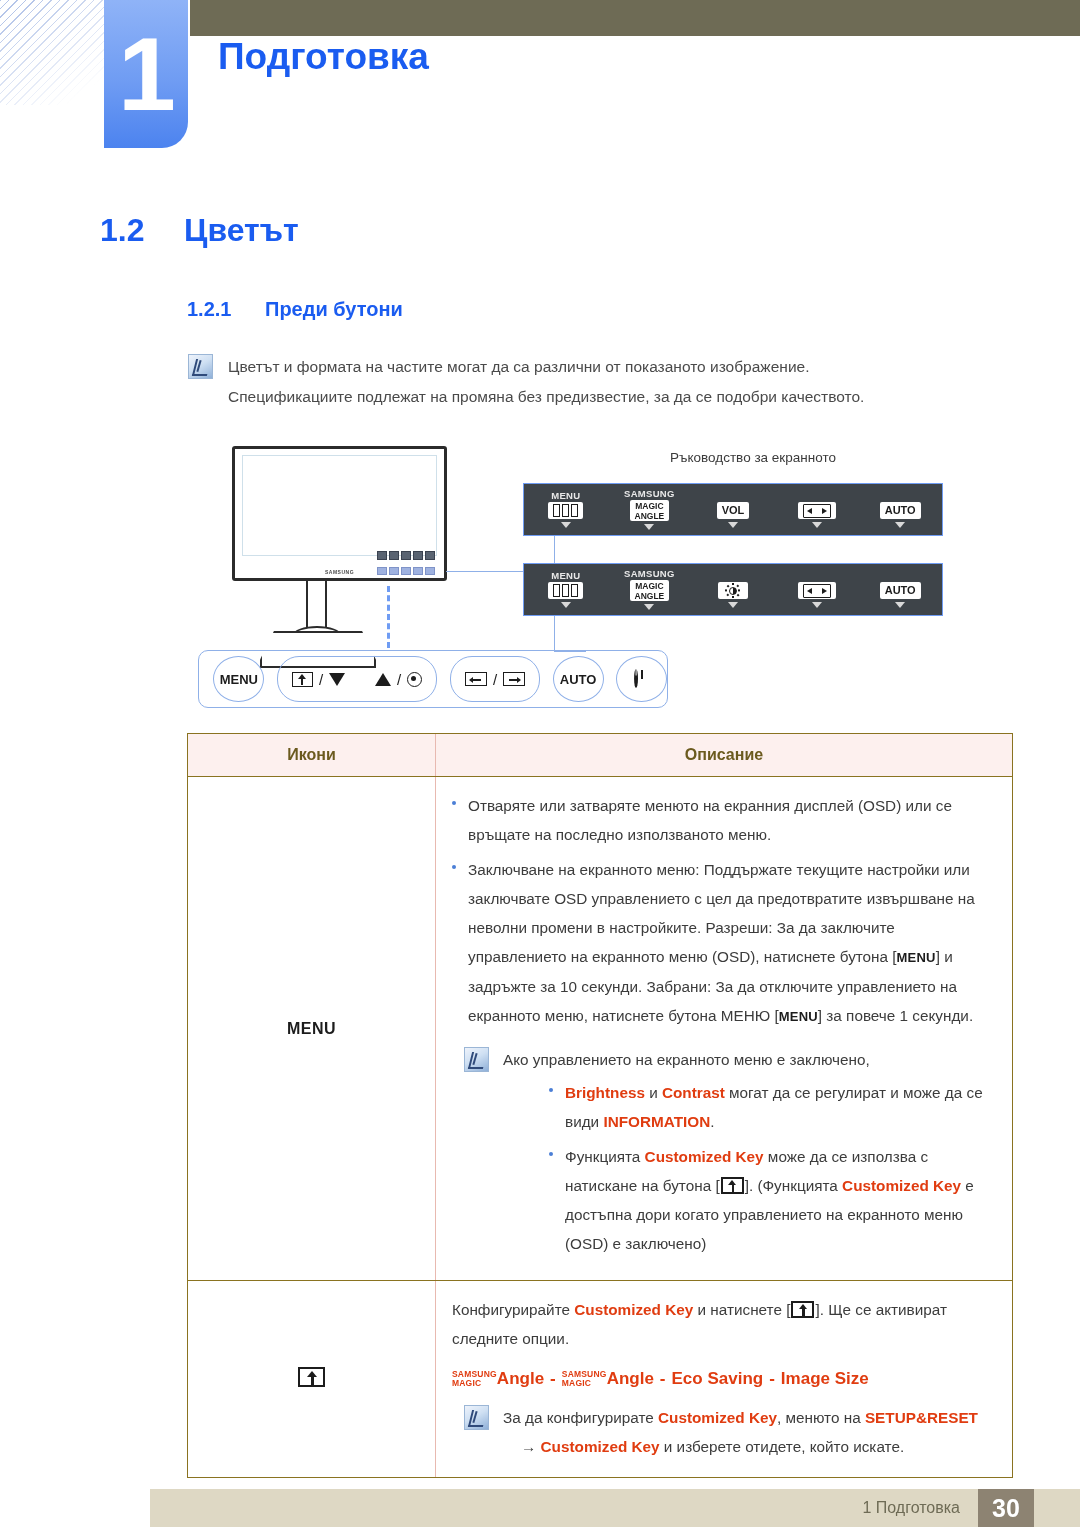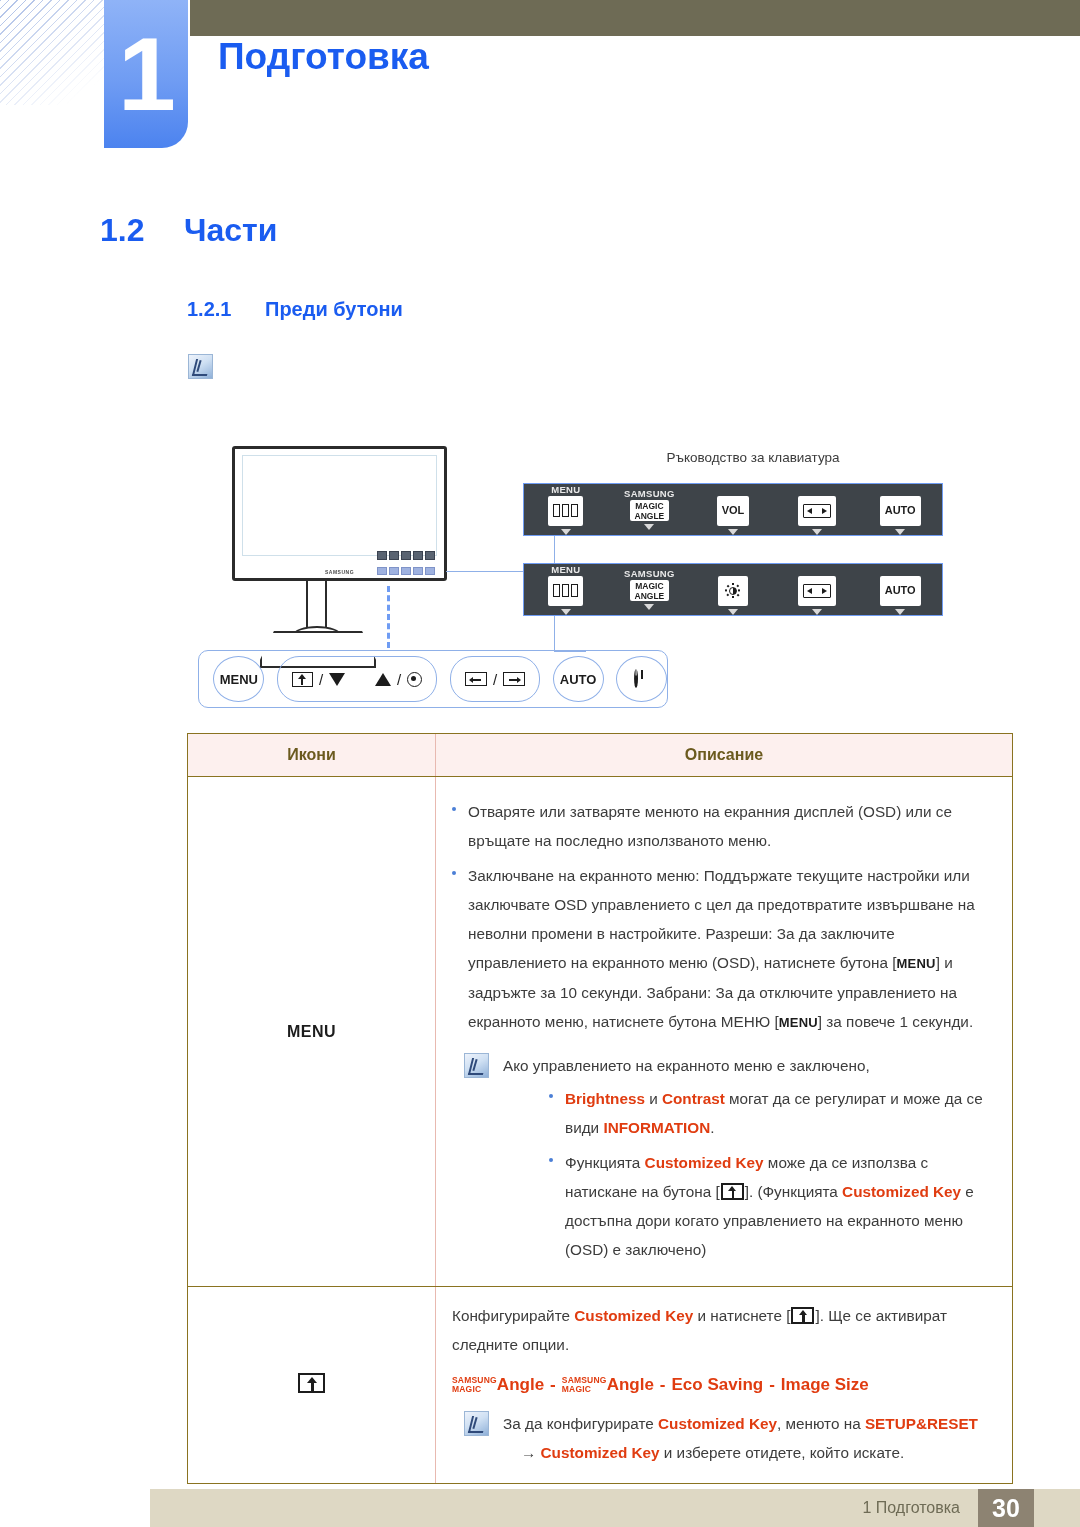--- a/index.html
+++ b/index.html
@@ -124,21 +124,21 @@
     display:flex;align-items:center;
   }
   .kb1{top:45px;}
   .kb2{top:125px;}
   .kbcell{flex:1;display:flex;flex-direction:column;align-items:center;justify-content:center;gap:1px;}
   .kbcap{
     font-size:9.5px;color:#e8e8e8;font-weight:700;letter-spacing:.3px;line-height:10px;
   }
   .kbbox{
     background:#ffffff;color:#1c1c1c;border-radius:2px;
-    min-width:30px;height:30px;display:flex;align-items:center;justify-content:center;
+    min-width:30px;height:17px;display:flex;align-items:center;justify-content:center;
     font-size:11px;font-weight:700;padding:0 5px;box-sizing:border-box;line-height:1;
   }
   .kbbox.two{flex-direction:column;height:21px;font-size:8.5px;line-height:10px;padding:1px 5px;}
   .kbarrow{
     width:0;height:0;border-left:5px solid transparent;border-right:5px solid transparent;
     border-top:6px solid #d9d9d9;margin-top:2px;
   }
   
   .gl-menu{display:flex;gap:2px;align-items:center;}
   .gl-menu i{display:block;width:5px;height:11px;border:1px solid #1c1c1c;}
@@ -230,21 +230,21 @@
   td.c2{padding:14px 22px 14px 16px;}
   .iconlabel{font-size:16px;font-weight:700;color:#1c1c1c;letter-spacing:.5px;}
   .iconckey{
     display:inline-block;position:relative;width:27px;height:20px;
     border:2.2px solid #1c1c1c;box-sizing:border-box;
   }
   .iconckey:after{content:"";position:absolute;left:10.5px;top:5px;width:3px;height:11px;background:#1c1c1c;}
   .iconckey:before{content:"";position:absolute;left:6.5px;top:1.5px;width:0;height:0;
     border-left:5.5px solid transparent;border-right:5.5px solid transparent;border-bottom:6px solid #1c1c1c;}
 
-  .bul{display:flex;gap:12px;margin:6px 0 6px 0;}
+  .bul{display:flex;gap:12px;margin:0 0 6px 0;}
   .bul .dot{
     flex:0 0 auto;margin-top:10px;width:4px;height:4px;background:#4b7fd6;border-radius:50%;
   }
   .bul .txt{font-size:15.3px;color:#3c3c3c;line-height:29px;}
   .plain{font-size:15.3px;color:#3c3c3c;line-height:29px;}
   .kw{color:#e03c10;font-weight:700;}
   .kbd{
     display:inline-block;font-weight:700;color:#1c1c1c;font-size:13px;letter-spacing:.2px;
   }
   .inline-ckey{
@@ -282,29 +282,33 @@
 <body>
 
 <div class="hatch"></div>
 <div class="olivebar"></div>
 <div class="chaptertab">
   <div class="chapternum">1</div>
 </div>
 <div class="chaptertitle">Подготовка</div>
 
 <div class="h1">
-  <span class="num">1.2</span><span>Части</span>
+  <span class="num">1.2</span><span>Цветът</span>
 </div>
 <div class="h2">
   <span class="num">1.2.1</span><span>Преди бутони</span>
 </div>
 
 <div class="topnote">
   <div class="notewrap">
     <div class="noteicon"></div>
+    <div class="notelines">
+      <div>Цветът и формата на частите могат да са различни от показаното изображение.</div>
+      <div>Спецификациите подлежат на промяна без предизвестие, за да се подобри качеството.</div>
+    </div>
   </div>
 </div>
 
 <div class="figure">
 
   <div class="mon-frame">
     <div class="mon-screen"></div>
     <div class="mon-logo">SAMSUNG</div>
     <div class="mon-btnrow">
       <i></i>
@@ -537,21 +541,21 @@
   <div class="lead-h" style="left:366px;top:71px;width:0;"></div>
   <div class="lead-h" style="left:366px;top:213px;width:0;"></div>
   <div class="lead-h" style="left:366px;top:71px;width:0;"></div>
   <div class="lead-h" style="left:366px;top:213px;width:0;"></div>
   <div class="lead-h" style="left:366px;top:71px;width:0;"></div>
   <div class="lead-h" style="left:366px;top:213px;width:0;"></div>
   <div class="lead-h" style="left:366px;top:71px;width:32px;"></div>
   <div class="lead-h" style="left:366px;top:213px;width:32px;"></div>
   <div class="lead-dash"></div>
 
-  <div class="kbtitle">Ръководство за клавиатура</div>
+  <div class="kbtitle">Ръководство за екранното</div>
 
   <div class="kbpanel kb1">
     <div class="kbcell">
       <div class="kbcap">MENU</div>
       <div class="kbbox">
         <span class="gl-menu">
             <i></i>
             <i></i>
             <i></i>
           </span>

